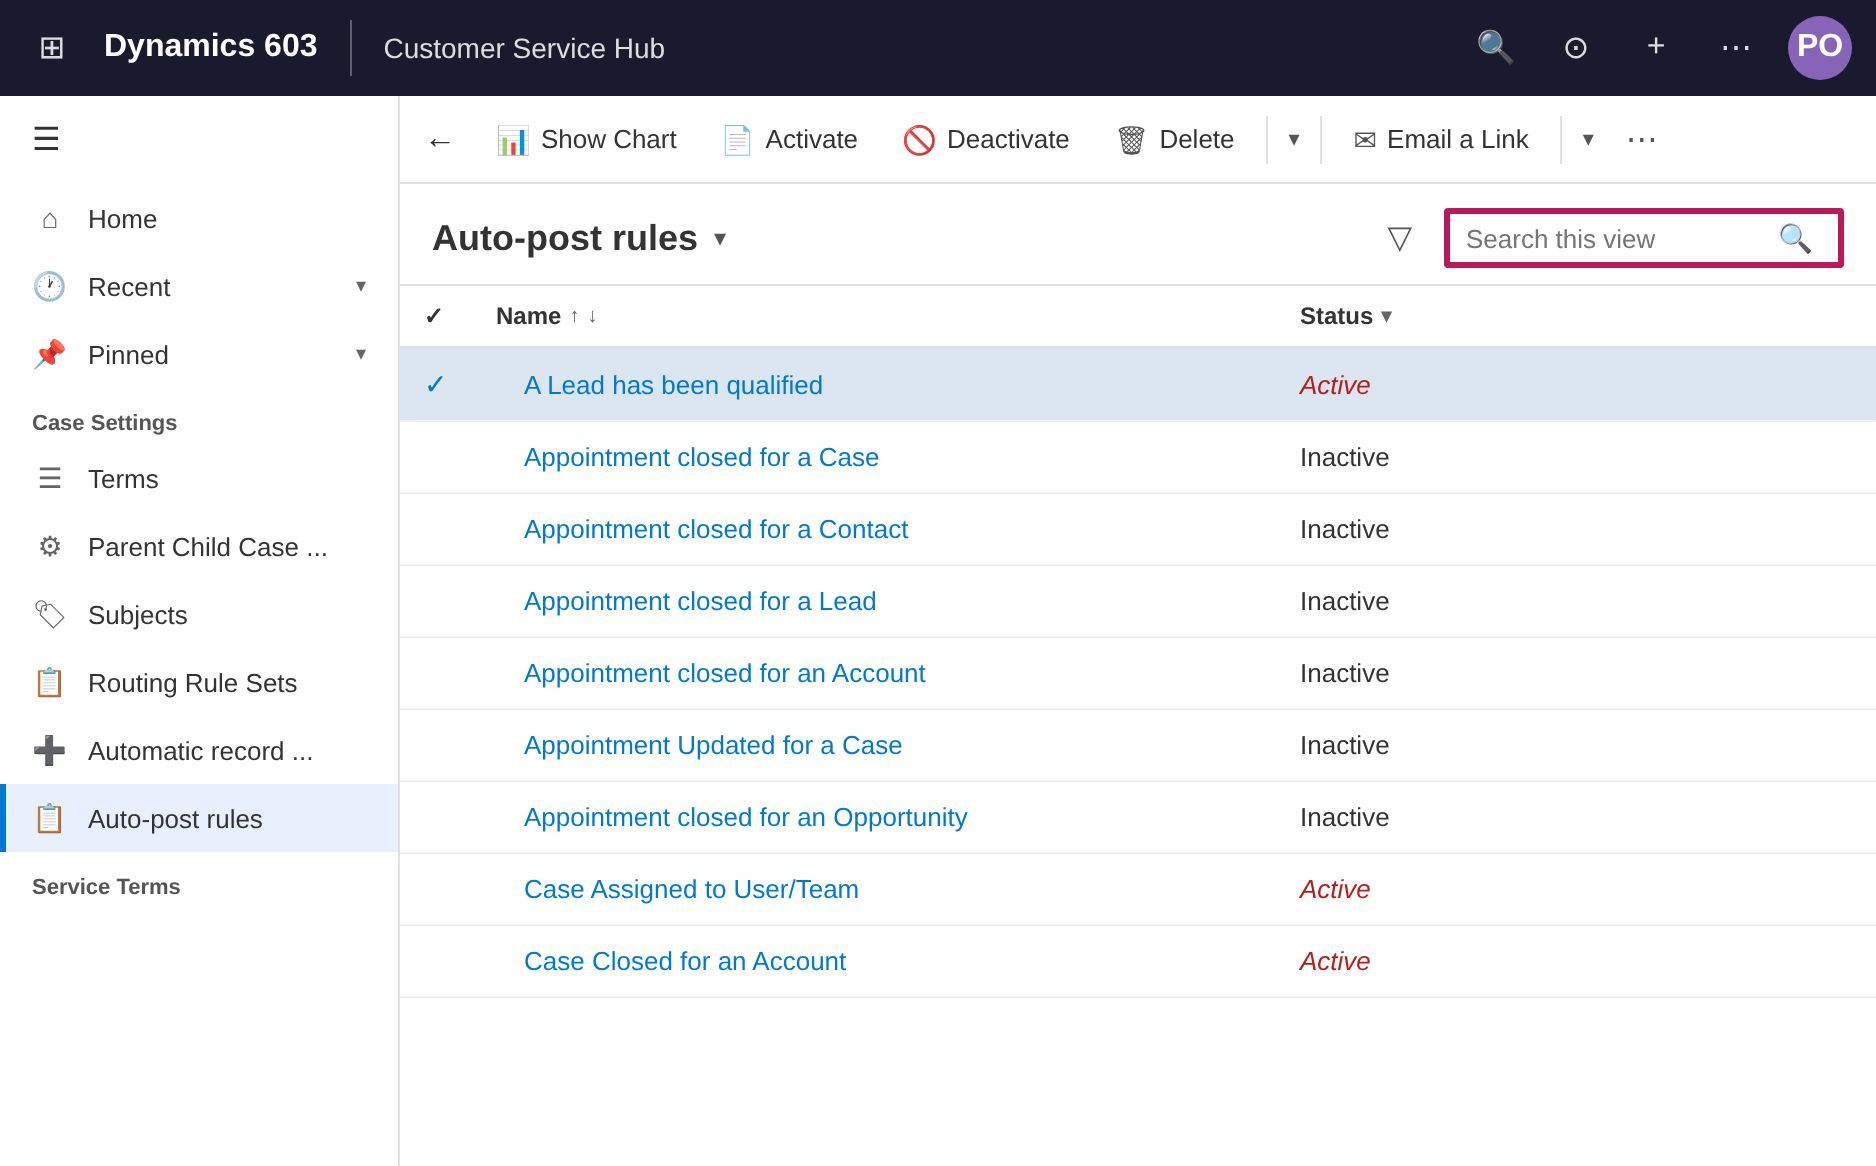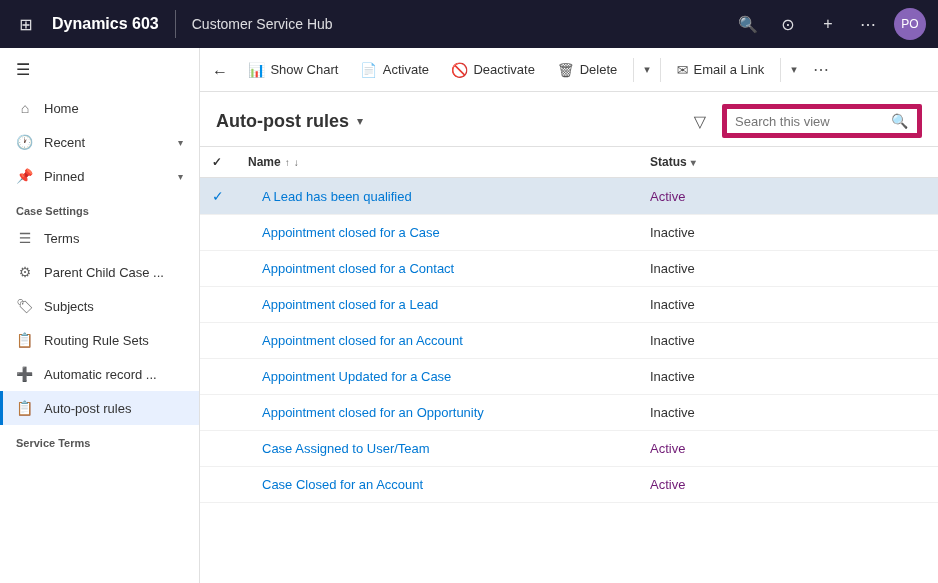--- a/index.html
+++ b/index.html
@@ -21,21 +21,21 @@
     .top-nav .waffle { font-size: 18px; cursor: pointer; }
     .top-nav .app-name { font-size: 16px; font-weight: 600; color: white; }
     .top-nav .divider-v { width: 1px; height: 28px; background: rgba(255,255,255,0.3); margin: 0 4px; }
     .top-nav .hub-name { font-size: 14px; color: rgba(255,255,255,0.85); }
     .top-nav .spacer { flex: 1; }
     .top-nav .nav-icon { color: rgba(255,255,255,0.85); font-size: 16px; cursor: pointer; width: 28px; text-align: center; }
     .top-nav .avatar {
       width: 32px; height: 32px; border-radius: 50%;
       background: #8764b8; color: white;
       display: flex; align-items: center; justify-content: center;
-      font-size: 12px; font-weight: 400; cursor: pointer;
+      font-size: 16px; font-weight: 700; cursor: pointer;
     }
 
     
     .layout {
       display: flex;
       margin-top: 48px;
       height: calc(100vh - 48px);
     }
 
     
@@ -140,21 +140,21 @@
       font-size: 18px;
       font-weight: 600;
       color: #333;
     }
     .view-chevron { font-size: 12px; color: #555; cursor: pointer; }
     .header-spacer { flex: 1; }
     .filter-icon { font-size: 16px; color: #555; cursor: pointer; margin-right: 8px; }
     .search-box {
       display: flex;
       align-items: center;
-      border: 5px solid #be185d;
+      border: 3px solid #be185d;
       border-radius: 2px;
       padding: 4px 8px;
       gap: 6px;
       background: white;
       width: 200px;
     }
     .search-box input {
       border: none; outline: none; font-size: 13px; width: 150px; color: #333;
     }
     .search-icon { font-size: 14px; color: #555; cursor: pointer; }
@@ -188,21 +188,21 @@
     .data-table td {
       padding: 10px 12px;
       border-bottom: 1px solid #f0f0f0;
       font-size: 13px;
     }
     .data-table tr.selected-row { background: #dce6f0; }
     .data-table tr.selected-row td { background: #dce6f0; }
     .row-link { color: #0078d4; text-decoration: none; cursor: pointer; margin-left: 14px; }
     .check-cell { display: flex; align-items: center; gap: 4px; }
     .check-mark { color: #0078d4; font-size: 14px; }
-    .status-active { color: #701a75; }
+    .status-active { color: #b91c1c; font-style: italic; }
     .status-inactive { color: #333; }
 
     
     .sidebar::-webkit-scrollbar { width: 4px; }
     .sidebar::-webkit-scrollbar-thumb { background: #ccc; }
     .table-container::-webkit-scrollbar { width: 8px; }
     .table-container::-webkit-scrollbar-thumb { background: #ccc; }
   </style>
 </head>
 <body>

